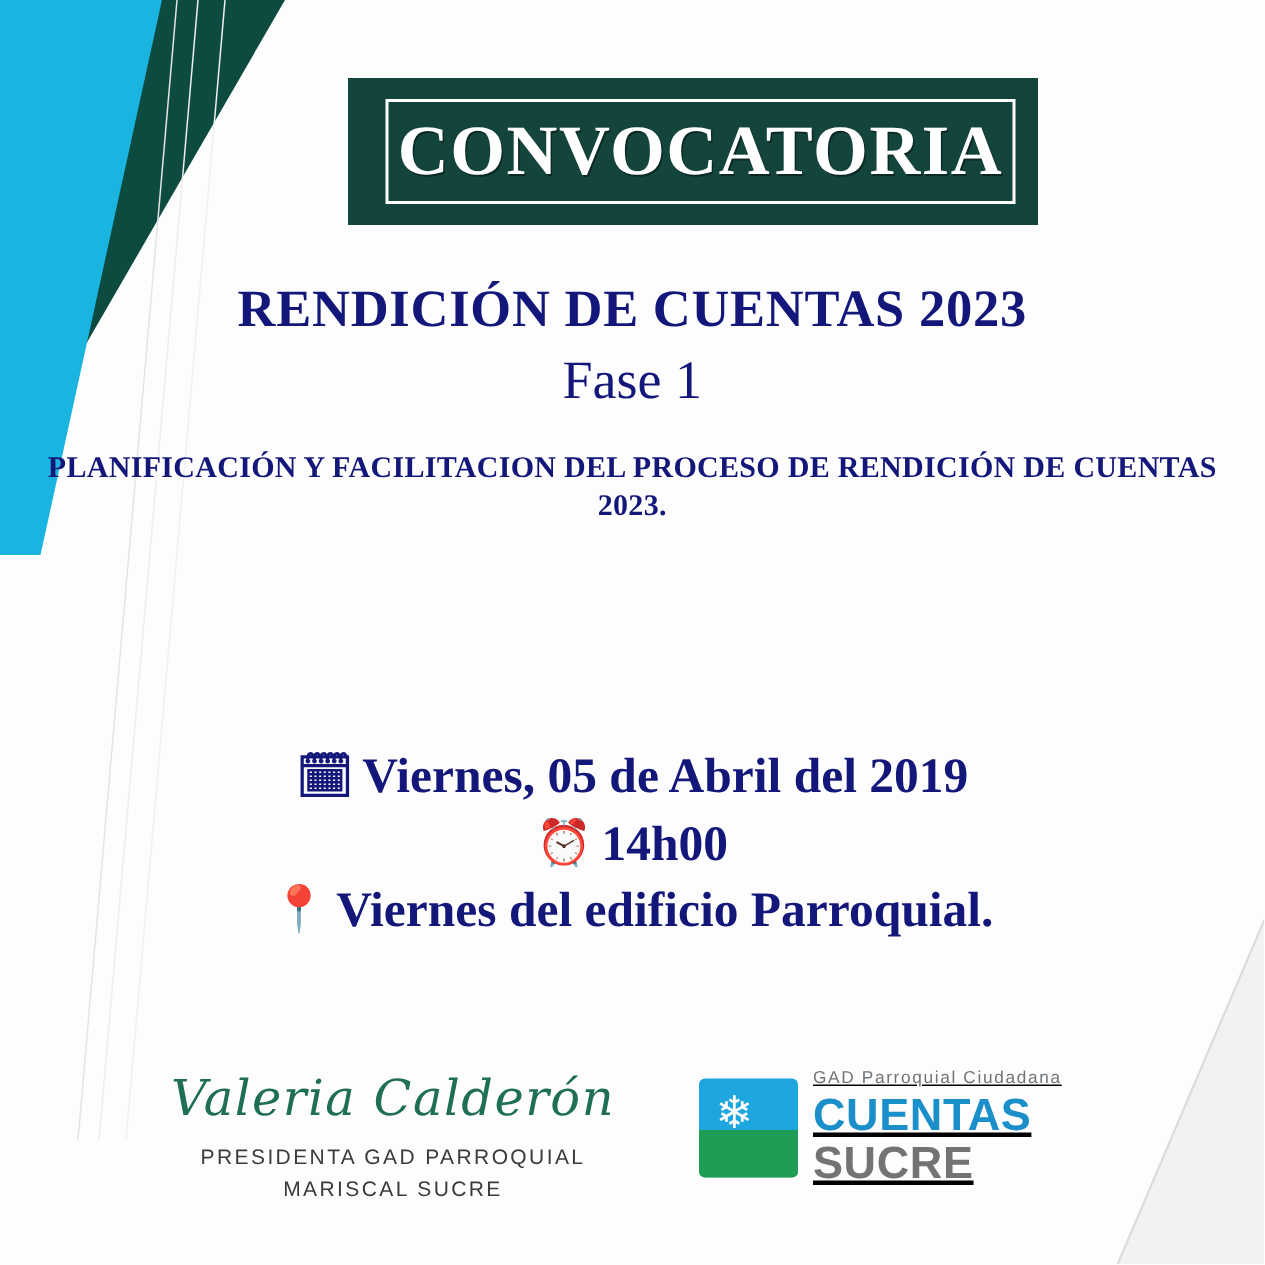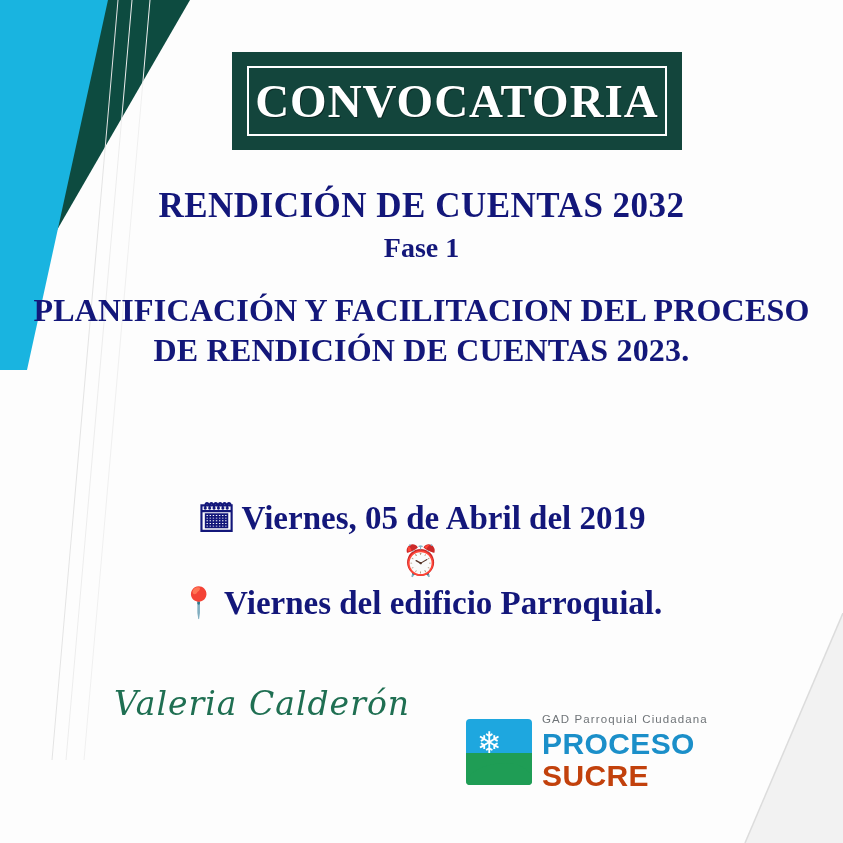--- a/index.html
+++ b/index.html
@@ -70,20 +70,21 @@
   .banner {
     position: absolute;
     top: 52px;
     left: 232px;
     width: 450px;
     height: 98px;
     background: #13453c;
     display: flex;
     align-items: center;
     justify-content: center;
+    padding-left: 10px;
   }
   .banner-inner {
     border: 2px solid #ffffff;
     width: 416px;
     height: 66px;
     display: flex;
     align-items: center;
     justify-content: center;
   }
   .banner-text {
@@ -104,26 +105,26 @@
     text-align: center;
     color: #13177a;
   }
   .h1 {
     font-size: 35px;
     font-weight: bold;
     letter-spacing: 0.5px;
     margin: 0 0 6px 0;
   }
   .h2 {
-    font-size: 28px;
-    font-weight: bold;
+    font-size: 36px;
+    font-weight: normal;
     margin: 0 0 26px 0;
   }
   .h3 {
-    font-size: 32px;
+    font-size: 20px;
     font-weight: bold;
     line-height: 1.25;
     margin: 0 auto;
     width: 780px;
     letter-spacing: 0.2px;
   }
 
   .details {
     position: absolute;
     top: 496px;
@@ -143,21 +144,21 @@
   }
   .detail-row .emoji {
     font-size: 30px;
     font-family: "DejaVu Sans", sans-serif;
   }
 
   
   .signature {
     position: absolute;
     left: 112px;
-    top: 684px;
+    top: 712px;
     width: 300px;
     text-align: center;
   }
   .sign-name {
     font-family: "DejaVu Serif", serif;
     font-style: italic;
     font-size: 33px;
     color: #1f6f52;
     letter-spacing: 1px;
   }
@@ -201,41 +202,42 @@
     bottom: 0;
     left: 0;
     width: 66px;
     height: 22px;
     background: #1f9d55;
     border-top-left-radius: 60% 100%;
     border-top-right-radius: 40% 80%;
   }
   .logo-text {
     line-height: 1;
+    text-decoration: underline;
   }
   .logo-top {
     font-family: "Liberation Sans", sans-serif;
     font-size: 11.5px;
     letter-spacing: 1.1px;
     color: #6f7478;
     margin-bottom: 3px;
   }
   .logo-main {
     font-family: "Liberation Sans", sans-serif;
     font-weight: bold;
     font-size: 30px;
     letter-spacing: 0.4px;
     color: #1b8fc9;
   }
   .logo-sub {
     font-family: "Liberation Sans", sans-serif;
     font-weight: bold;
     font-size: 30px;
     letter-spacing: 0.4px;
-    color: #c2410c;
+    color: #737373;
     margin-top: 2px;
   }
 </style>
 </head>
 <body>
 
 <div class="poster">
 
   <div class="corner-green"></div>
   <div class="corner-cyan"></div>
@@ -251,48 +253,53 @@
     <path d="M120 0 L22 230" stroke="#dcdcdc" stroke-width="1.5" fill="none"></path>
   </svg>
 
   <div class="banner">
     <div class="banner-inner">
       <span class="banner-text">CONVOCATORIA</span>
     </div>
   </div>
 
   <div class="content">
-    <div class="h1">RENDICIÓN DE CUENTAS 2032</div>
+    <div class="h1">RENDICIÓN DE CUENTAS 2023</div>
     <div class="h2">Fase 1</div>
     <div class="h3">PLANIFICACIÓN Y FACILITACION DEL PROCESO DE RENDICIÓN DE CUENTAS 2023.</div>
   </div>
 
   <div class="details">
     <div class="detail-row">
       <span class="emoji">🗓</span>
       <span>Viernes, 05 de Abril del 2019</span>
     </div>
     <div class="detail-row">
       <span class="emoji">⏰</span>
+      <span>14h00</span>
     </div>
     <div class="detail-row">
       <span class="emoji">📍</span>
       <span>Viernes del edificio Parroquial.</span>
     </div>
   </div>
 
   <div class="signature">
     <div class="sign-name">Valeria Calderón</div>
+    <div class="sign-role">
+      <div>PRESIDENTA GAD PARROQUIAL</div>
+      <div>MARISCAL SUCRE</div>
+    </div>
   </div>
 
   <div class="logo">
     <div class="logo-mark">
       <div class="hill"></div>
       <div class="bird">❄</div>
     </div>
     <div class="logo-text">
       <div class="logo-top">GAD Parroquial Ciudadana</div>
-      <div class="logo-main">PROCESO</div>
+      <div class="logo-main">CUENTAS</div>
       <div class="logo-sub">SUCRE</div>
     </div>
   </div>
 
 </div>
 
 </body></html>

